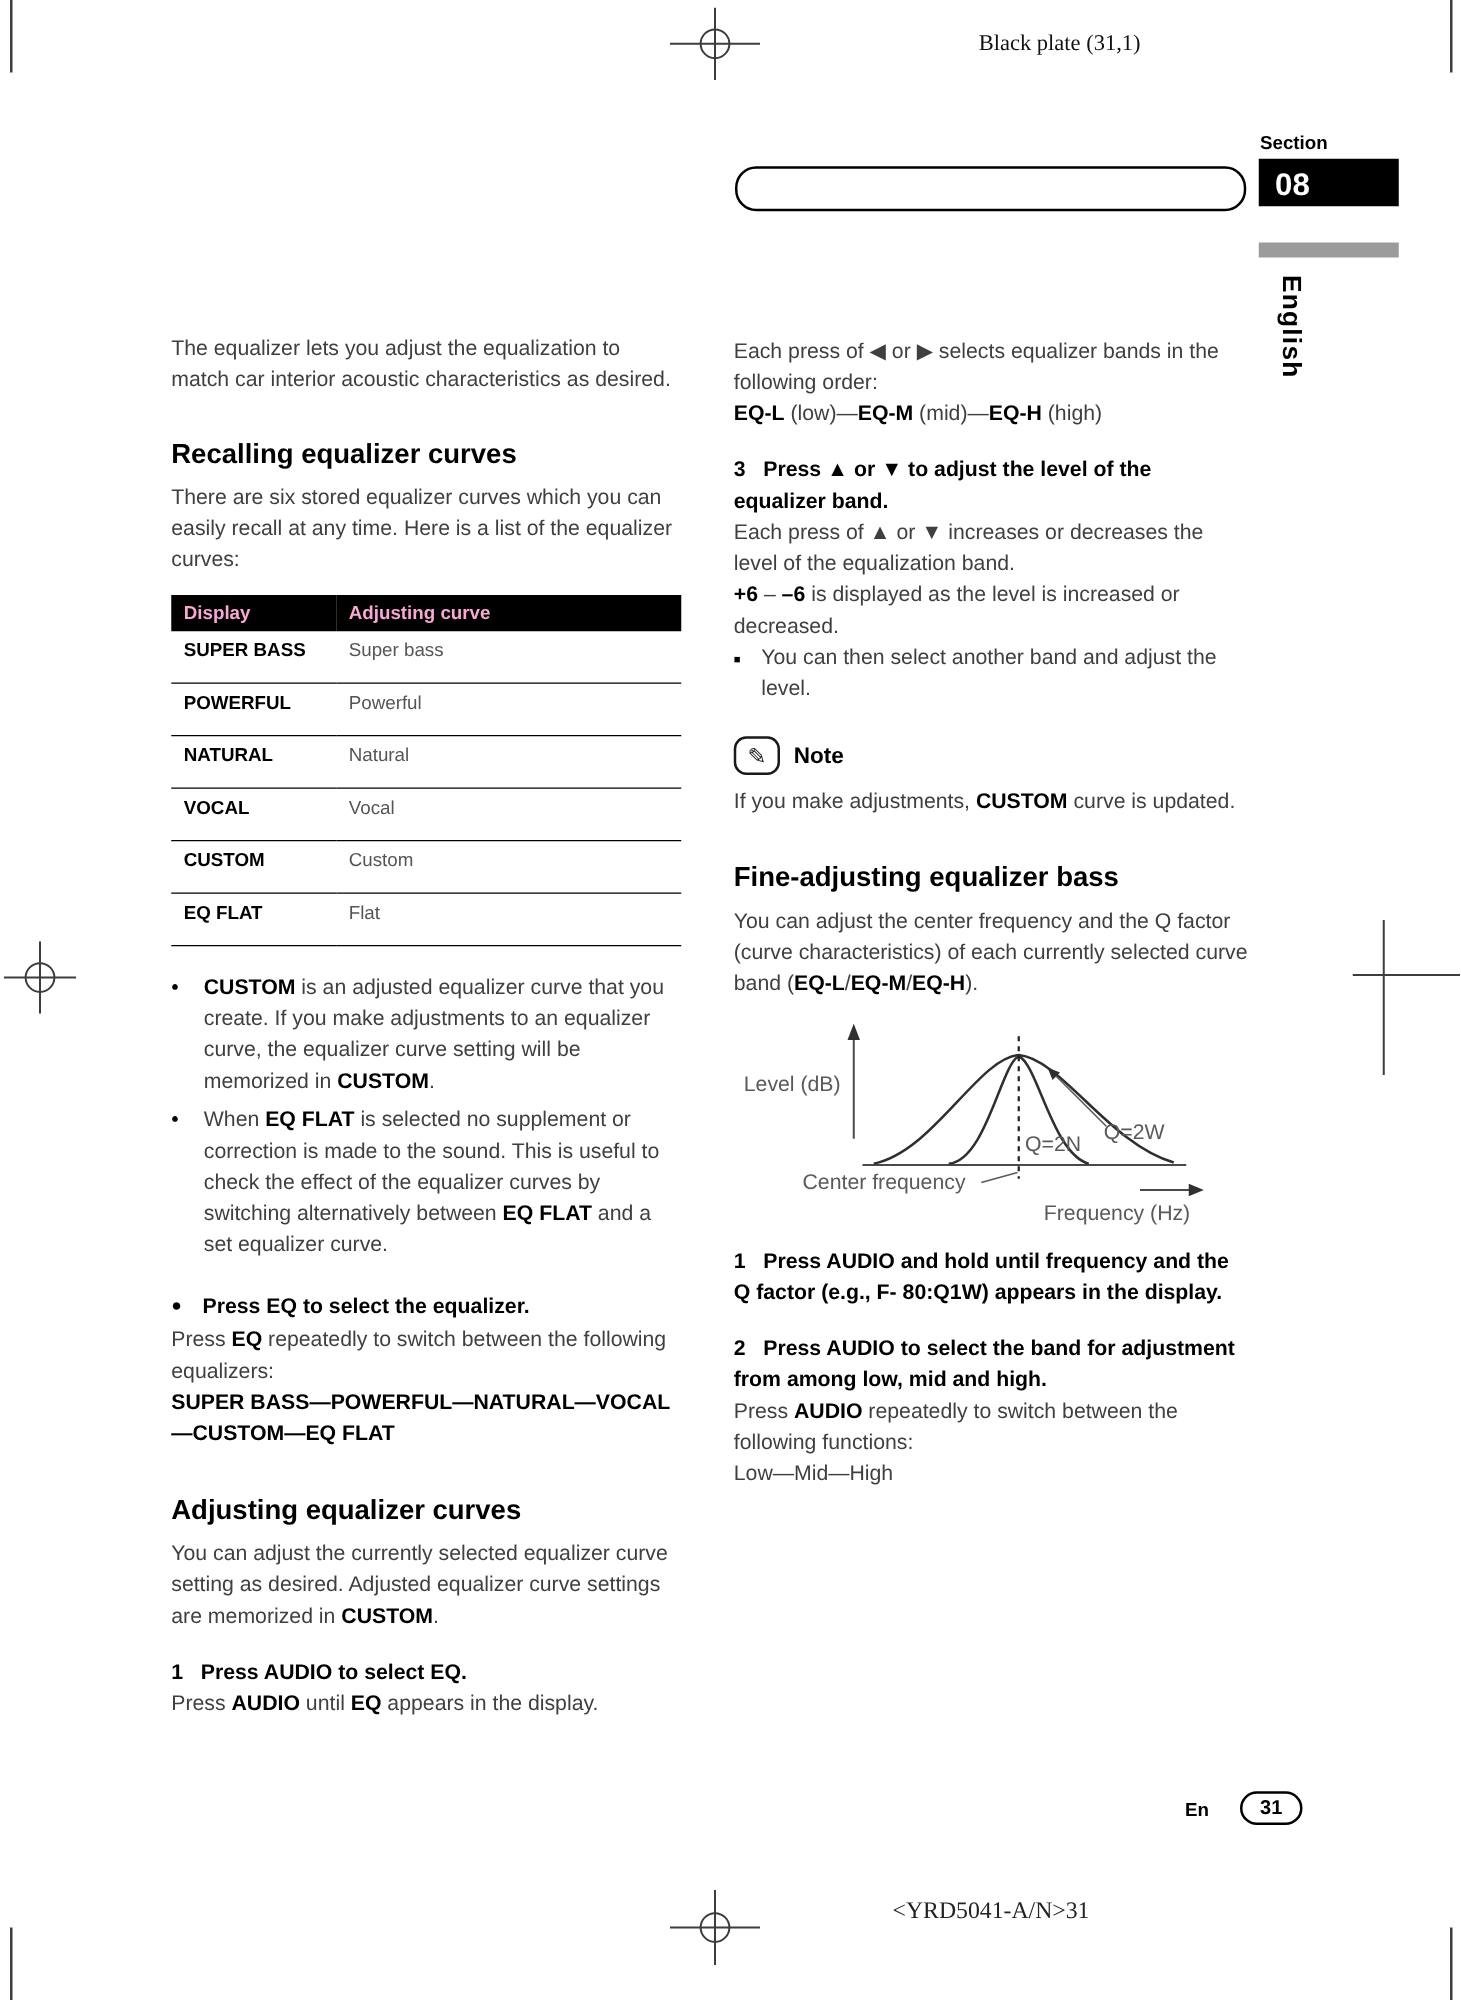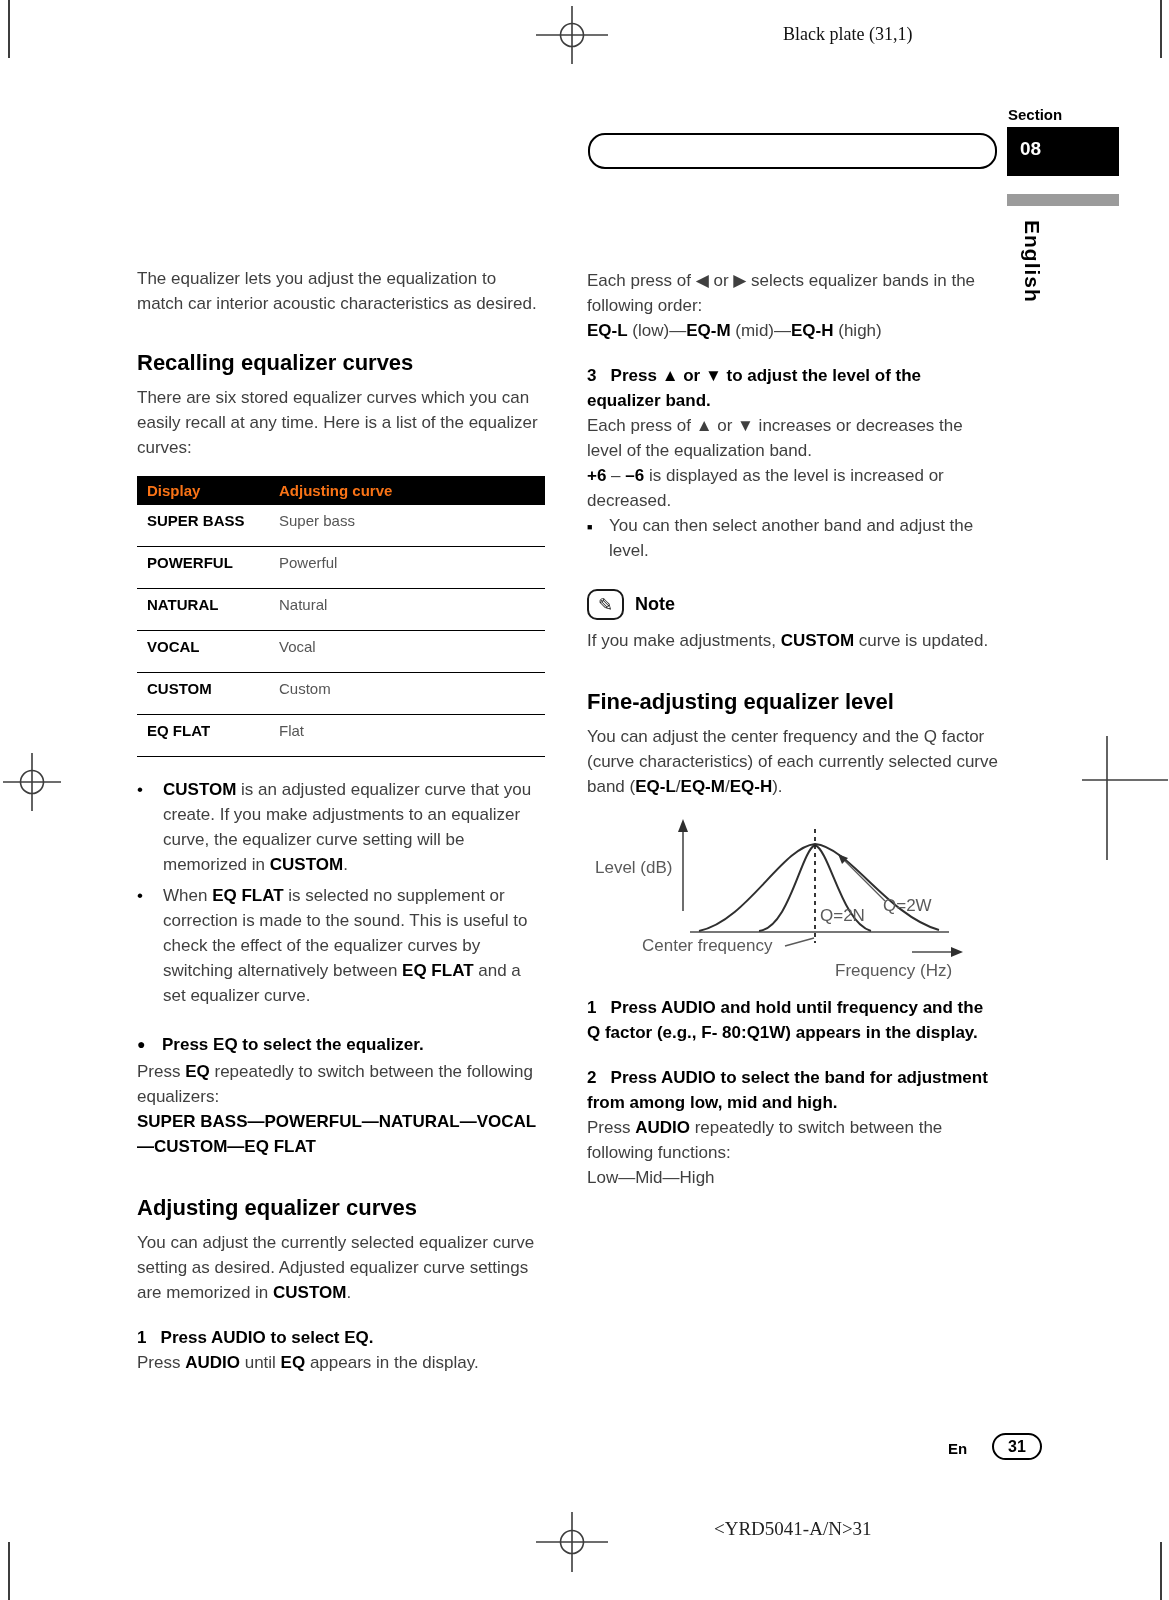--- a/index.html
+++ b/index.html
@@ -17,41 +17,41 @@
            font-size:19px; color:#222; }
 
   
   .title-box { position:absolute; top:133px; height:36px; border:2px solid #000;
                border-radius:17px; box-sizing:border-box; }
   .box-left { left:135px; width:411px; }
   .box-left span { display:block; line-height:31px; padding-left:24px; font-weight:bold;
                    font-size:23px; color:#000; }
   .box-right { left:588px; width:409px; }
   .section-label { position:absolute; left:1008px; top:106px; font-weight:bold; font-size:15px; color:#000; }
-  .section-num { position:absolute; left:1007px; top:127px; width:112px; height:49px; background:#000;
-                 color:#fff; font-weight:bold; font-size:19px; line-height:43px; padding-left:13px;
+  .section-num { position:absolute; left:1007px; top:127px; width:112px; height:38px; background:#000;
+                 color:#fff; font-weight:bold; font-size:25px; line-height:43px; padding-left:13px;
                  box-sizing:border-box; }
   .gray-bar { position:absolute; left:1007px; top:194px; width:112px; height:12px; background:#9b9b9b; }
   .side-tab { position:absolute; left:1020px; top:220px; writing-mode:vertical-rl; font-weight:bold;
               font-size:21px; color:#000; letter-spacing:1px; }
 
   
   .col { position:absolute; }
   .col-left { left:137px; top:266px; width:408px; }
   .col-right { left:587px; top:268px; width:412px; }
 
   .h-big { font-size:27px; font-weight:bold; color:#000; margin:0 0 13px; }
   .h-sub { font-size:22px; font-weight:bold; color:#000; margin:0 0 9px; }
   .body  { font-size:17px; line-height:25px; color:#3f3f3f; margin:0; }
   .bold-line { font-size:17px; line-height:25px; font-weight:bold; color:#000; margin:0; }
   .b { font-weight:bold; color:#000; }
 
   
   table.eq-table { width:100%; border-collapse:collapse; margin:16px 0 0; }
-  table.eq-table th { background:#000; color:#f97316; text-align:left; font-size:15px;
+  table.eq-table th { background:#000; color:#f9a8d4; text-align:left; font-size:15px;
                       font-weight:bold; padding:6px 10px; }
   table.eq-table td { border-bottom:1.5px solid #000; padding:7px 10px 17px; font-size:15px; }
   td.k { font-weight:bold; color:#000; width:112px; }
   td.v { color:#555; }
 
   
   .li { display:flex; }
   .li .mk { flex:0 0 26px; color:#000; line-height:25px; }
   .mk-round  { font-size:17px; }
   .mk-disc   { font-size:14px; flex:0 0 25px !important; }
@@ -192,21 +192,21 @@
       <span class="mk mk-square">■</span>
       <p class="body">You can then select another band and adjust the level.</p>
     </div>
 
     <div class="note-row" style="margin-top:26px;">
       <span class="note-icon">✎</span>
       <span class="note-label">Note</span>
     </div>
     <p class="body" style="margin-top:8px;"><span>If you make adjustments, </span><span class="b">CUSTOM</span><span> curve is updated.</span></p>
 
-    <h2 class="h-sub" style="margin-top:36px;">Fine-adjusting equalizer level</h2>
+    <h2 class="h-sub" style="margin-top:36px;">Fine-adjusting equalizer bass</h2>
     <p class="body"><span>You can adjust the center frequency and the Q factor (curve characteristics) of each currently selected curve band (</span><span class="b">EQ-L</span><span>/</span><span class="b">EQ-M</span><span>/</span><span class="b">EQ-H</span><span>).</span></p>
 
     <svg class="diagram" style="margin-top:12px;" width="410" height="180" viewBox="0 0 410 180">
 
       <line class="axis" x1="96" y1="100" x2="96" y2="18"></line>
       <polygon class="head" points="96,8 91,21 101,21"></polygon>
       <text x="8" y="62">Level (dB)</text>
 
       <line class="axis" x1="103" y1="121" x2="362" y2="121"></line>
 

